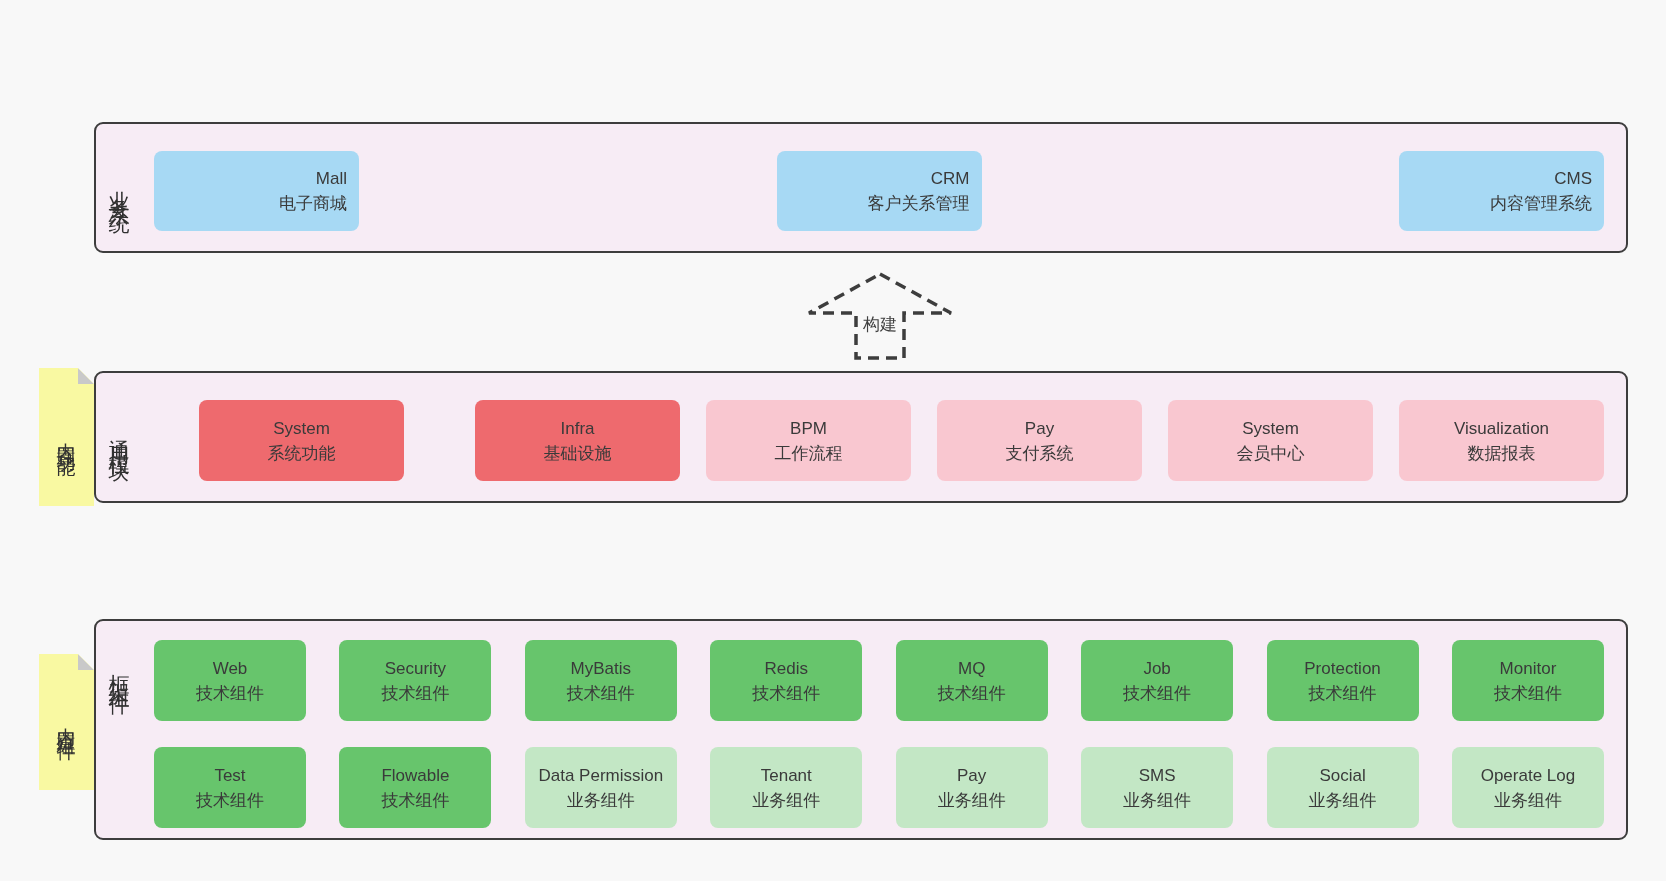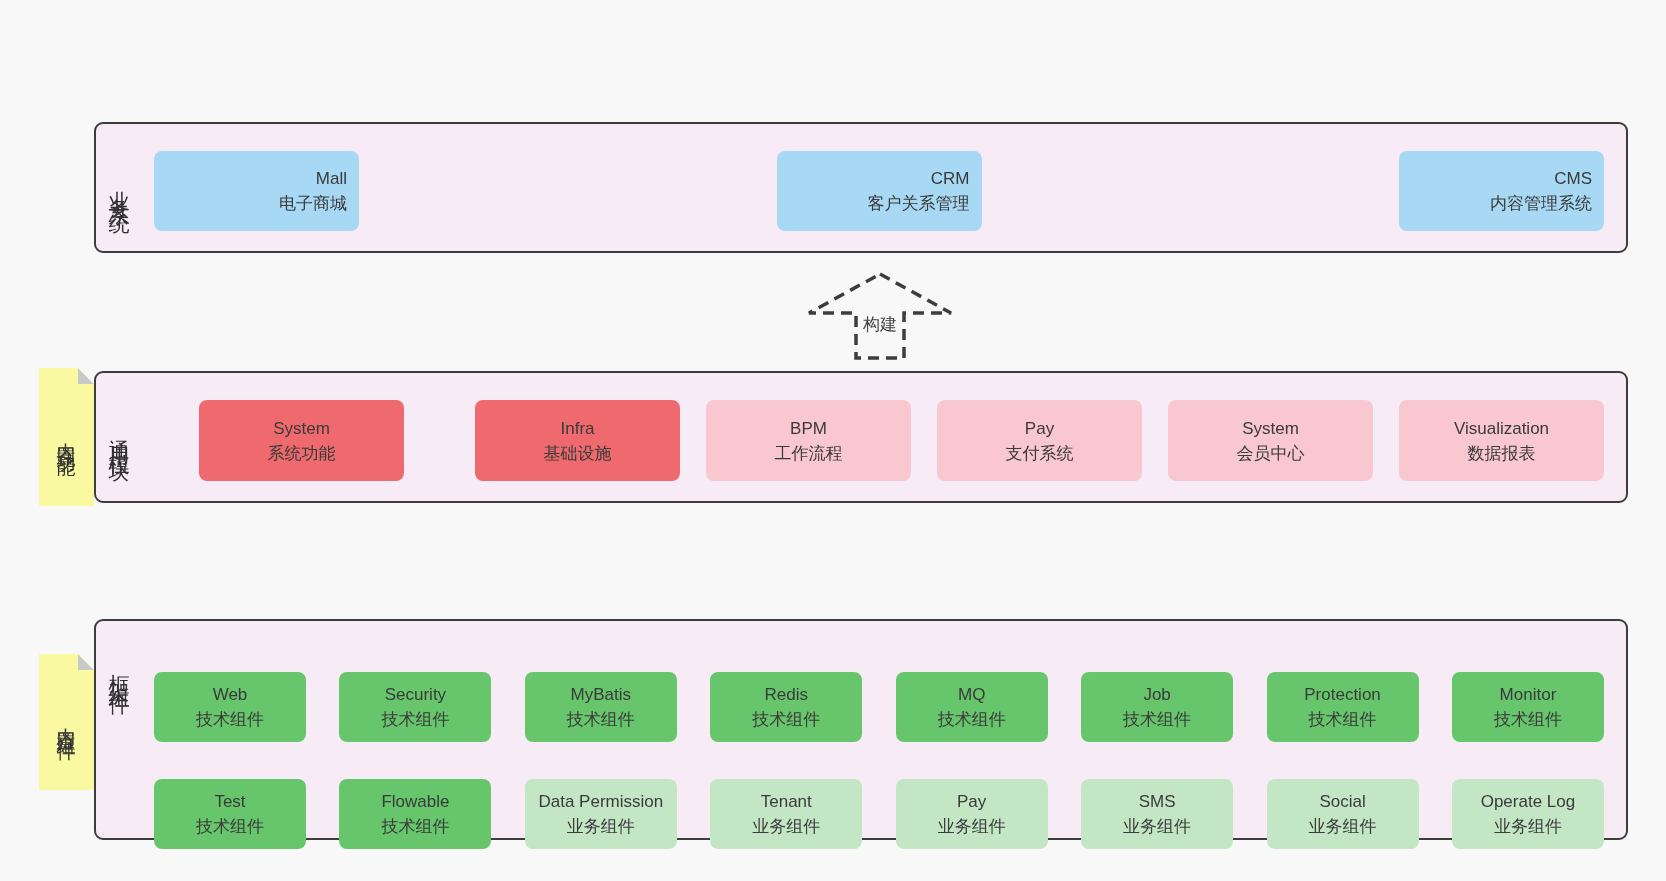--- a/index.html
+++ b/index.html
@@ -35,21 +35,21 @@
   .band2 .boxes{top:27px;}
   .band3 .boxes.row1{top:19px;}
   .band3 .boxes.row2{top:126px;}
   .box{
     box-sizing:border-box;height:80px;border-radius:8px;
     display:flex;flex-direction:column;align-items:center;justify-content:center;
     text-align:center;font-size:17px;line-height:25px;padding:0 12px;
   }
   .band1 .box,.band2 .box{width:205px;}
   .band2 .box{height:81px;}
-  .band3 .box{width:152px;height:70px;margin-top:32px;}
+  .band3 .box{width:152px;height:81px;}
   .blue{background:var(--blue,#a7d9f4);align-items:flex-end;}
   .red{background:var(--red,#ee6a6e);margin-left:45px;}
   .pink{background:var(--pink,#f9c7d0);}
   .green{background:var(--green,#67c56c);}
   .light-green{background:var(--light-green,#c3e7c5);}
   
   .note{
     position:absolute;left:39px;width:55px;
     background:var(--note-yellow,#f9f9a2);
     clip-path:polygon(0 0,calc(100% - 16px) 0,100% 16px,100% 100%,0 100%);

